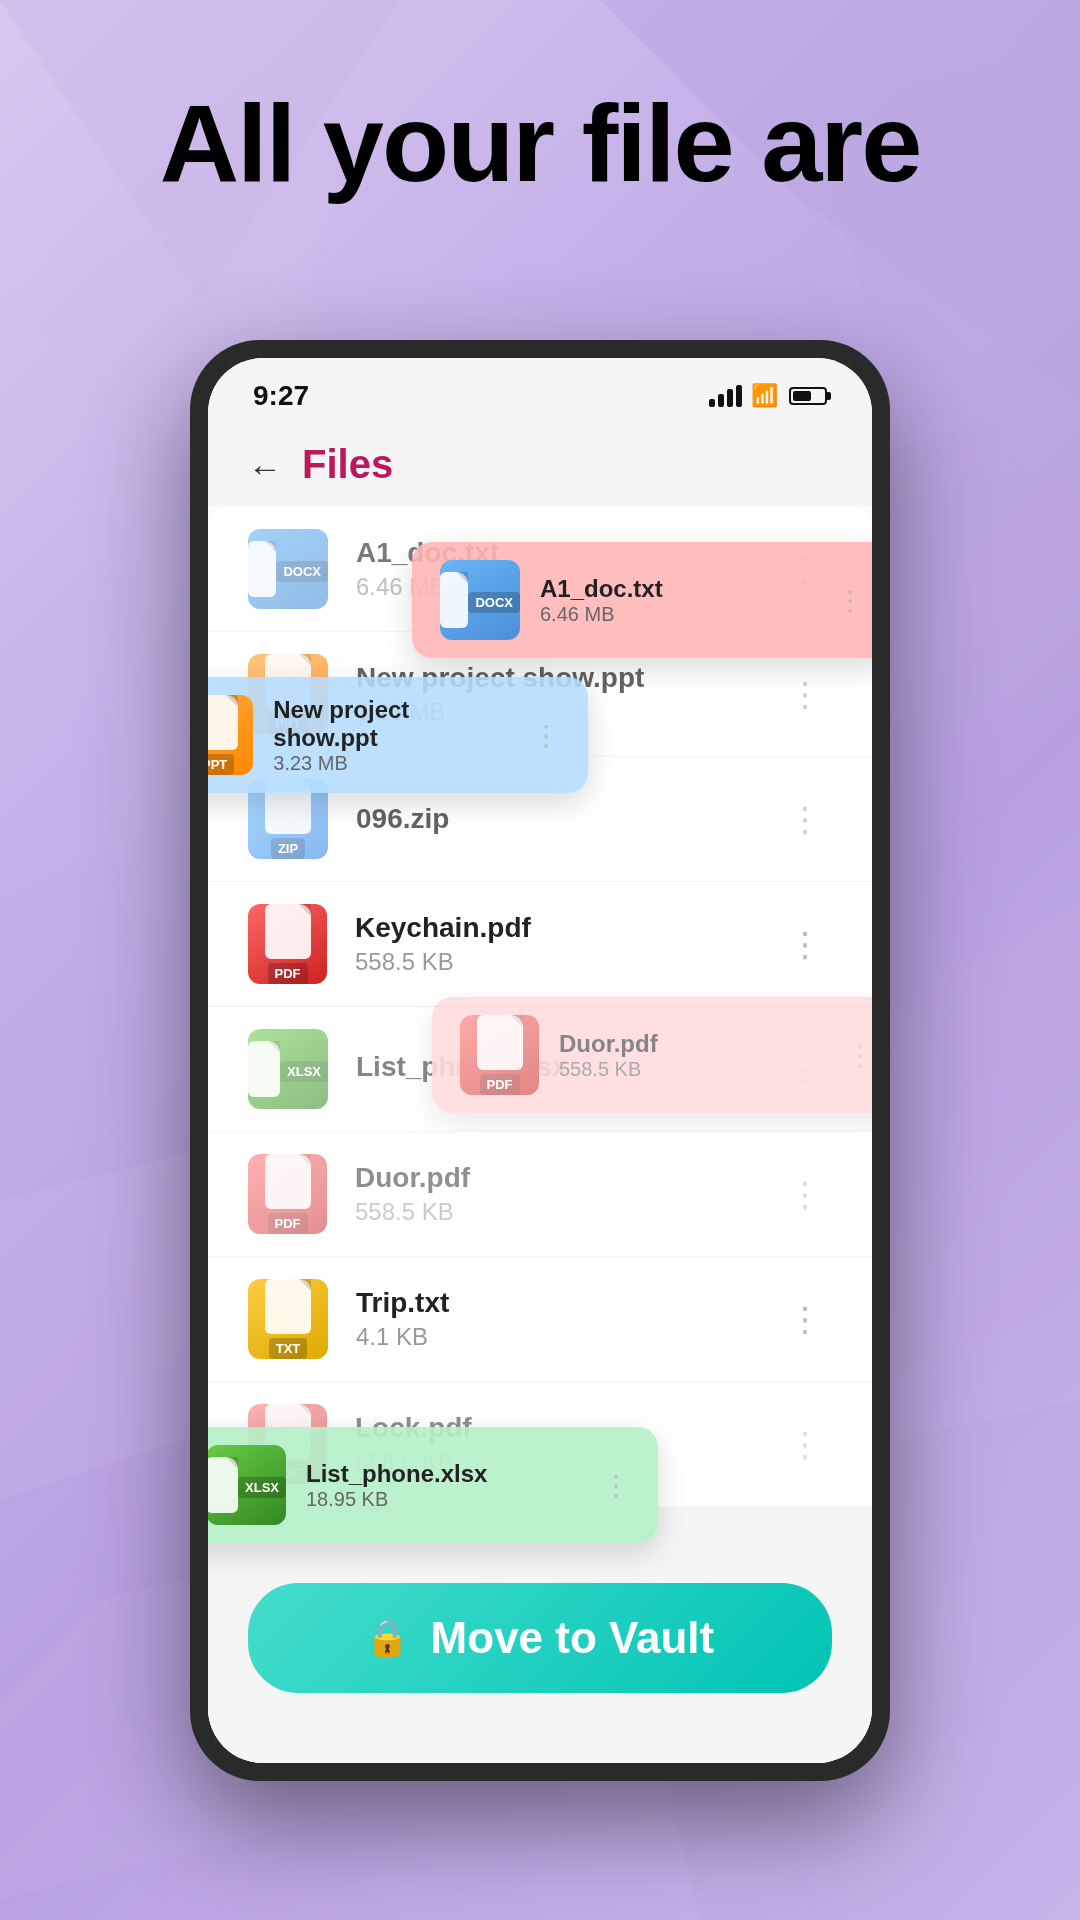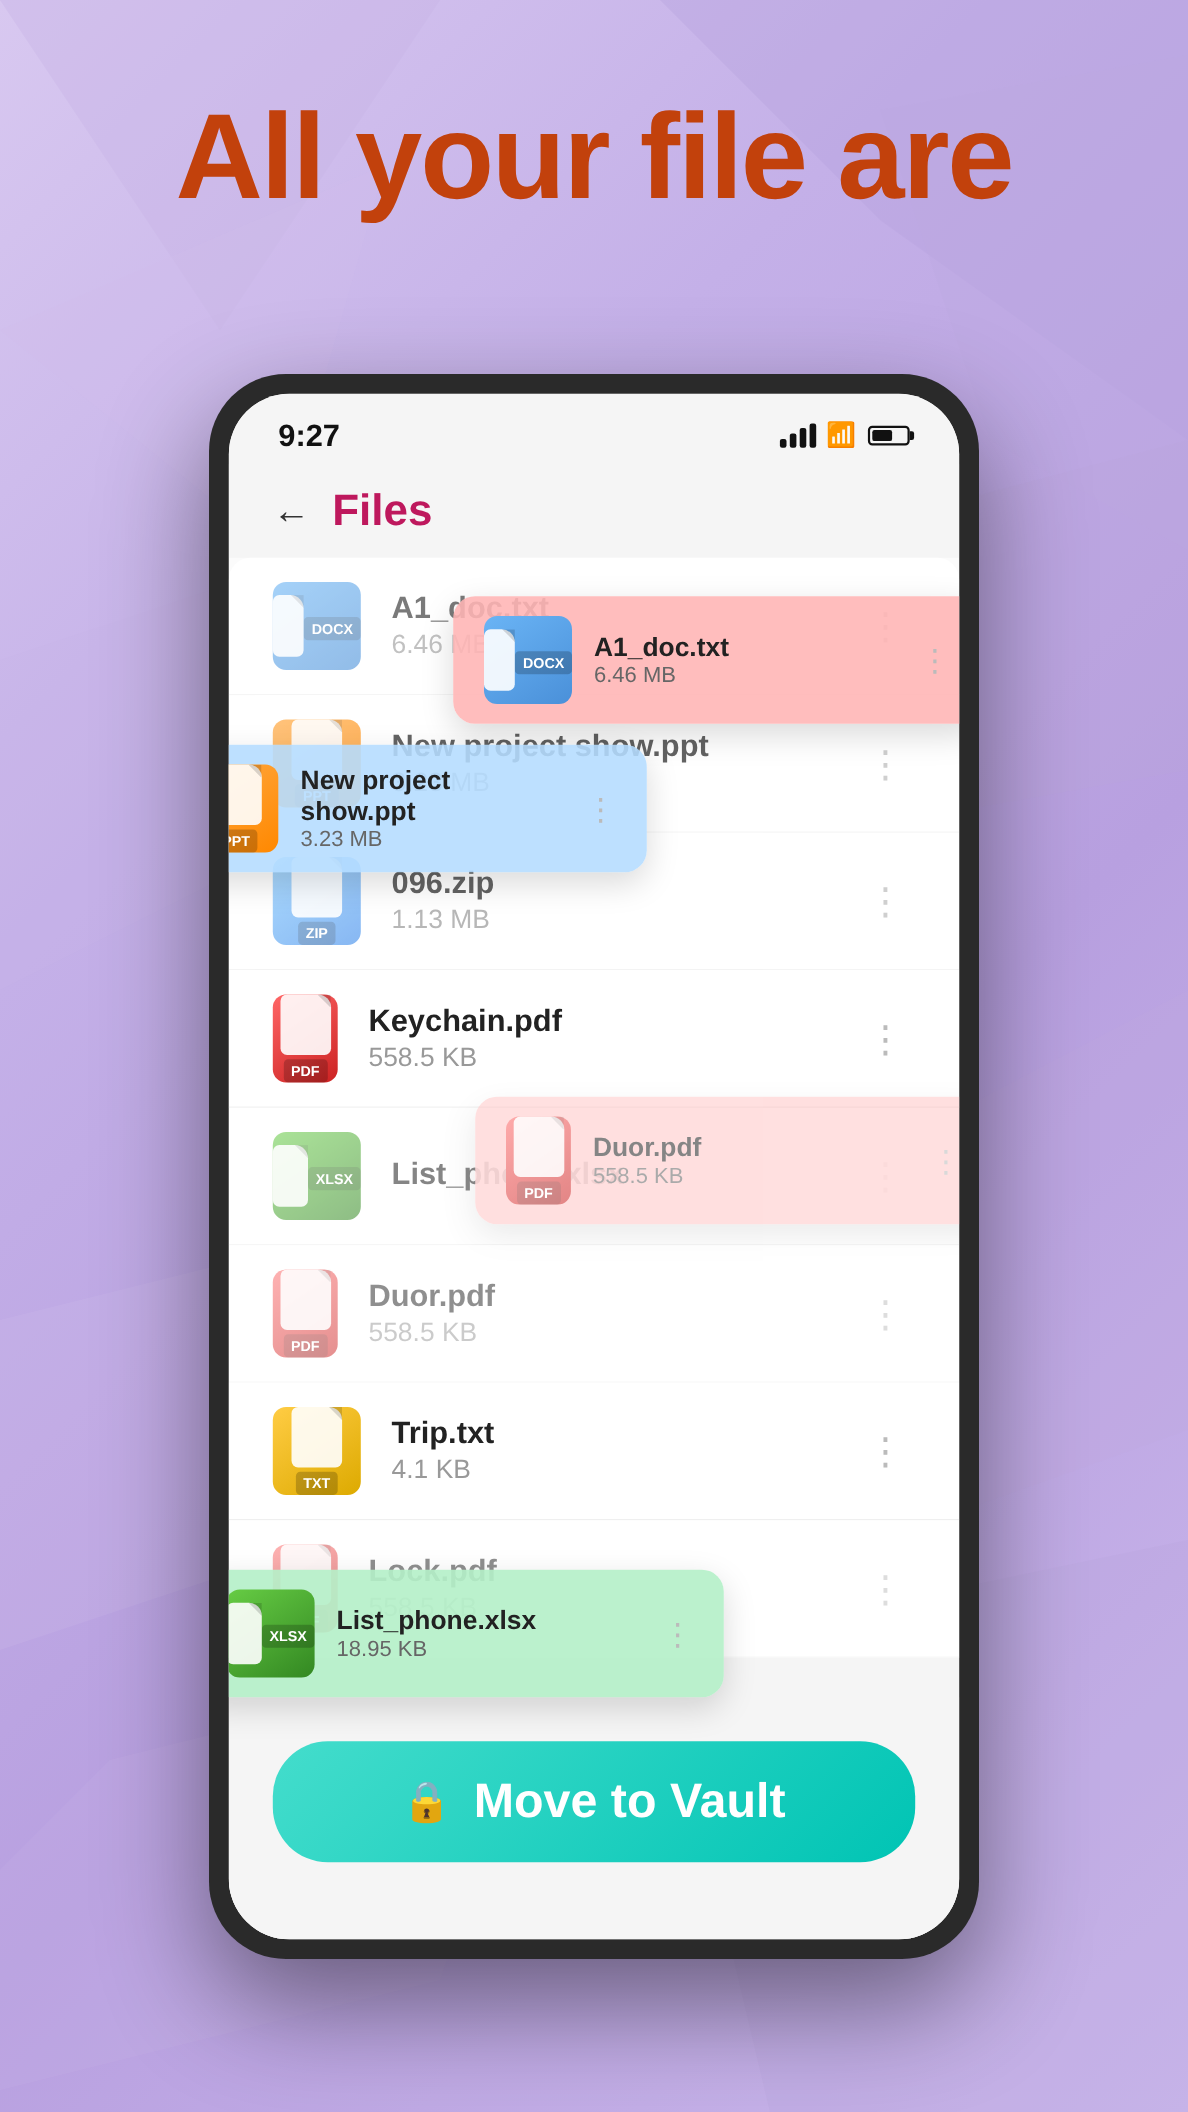--- a/index.html
+++ b/index.html
@@ -28,21 +28,21 @@
     
     .header-section {
       position: relative;
       z-index: 1;
       text-align: center;
       padding: 80px 60px 60px;
     }
     .header-title {
       font-size: 110px;
       font-weight: 900;
-      color: #c2410c;
+      color: #000000;
       line-height: 1.15;
       letter-spacing: -2px;
     }
 
     
     .phone-wrapper {
       position: absolute;
       top: 340px;
       left: 50%;
       transform: translateX(-50%);
@@ -227,21 +227,21 @@
       width: 80px;
       height: 80px;
       border-radius: 12px;
       display: flex;
       flex-direction: column;
       align-items: center;
       justify-content: center;
     }
     .icon-pdf {
       background: linear-gradient(145deg, #ff6666, #cc2222);
-      width: 59px;
+      width: 79px;
       height: 80px;
       border-radius: 12px;
       display: flex;
       flex-direction: column;
       align-items: center;
       justify-content: center;
     }
     .icon-xlsx {
       background: linear-gradient(145deg, #66cc44, #338822);
       width: 80px;
@@ -465,21 +465,20 @@
               <span class="file-menu">⋮</span>
             </div>
 
             <div class="file-item" style="opacity:0.7;">
               <div class="icon-zip file-icon-wrapper">
                 <div class="doc-page"></div>
                 <span class="icon-type">ZIP</span>
               </div>
               <div class="file-info">
                 <div class="file-name">096.zip</div>
-                <div class="file-size">1.13 MB</div>
               </div>
               <span class="file-menu">⋮</span>
             </div>
 
             <div class="file-item">
               <div class="icon-pdf file-icon-wrapper">
                 <div class="doc-page"></div>
                 <span class="icon-type">PDF</span>
               </div>
               <div class="file-info">

